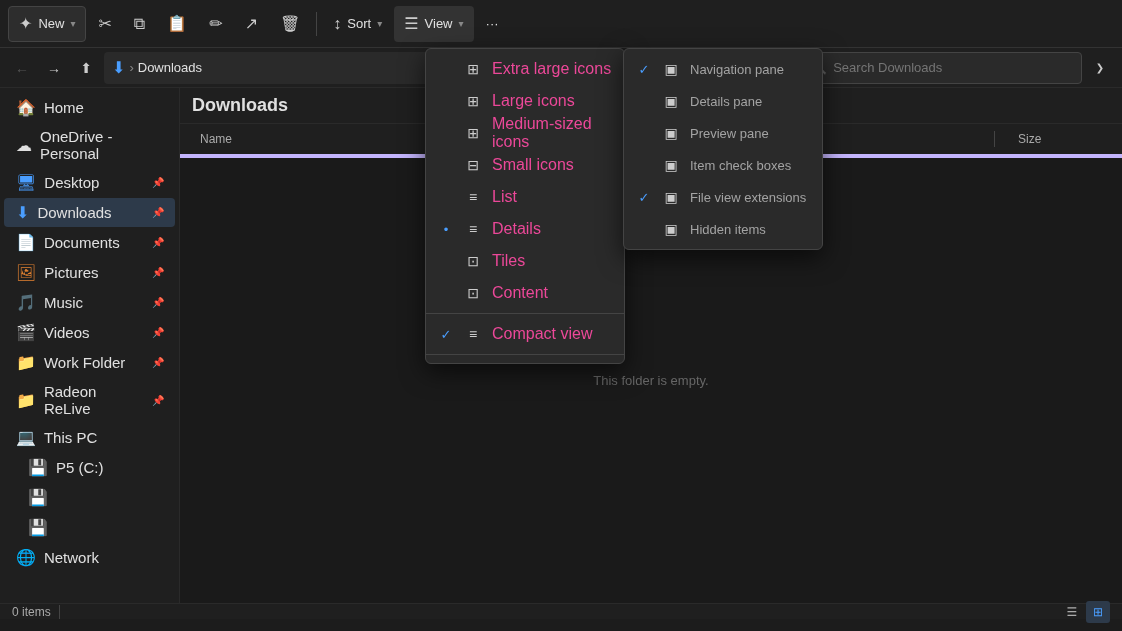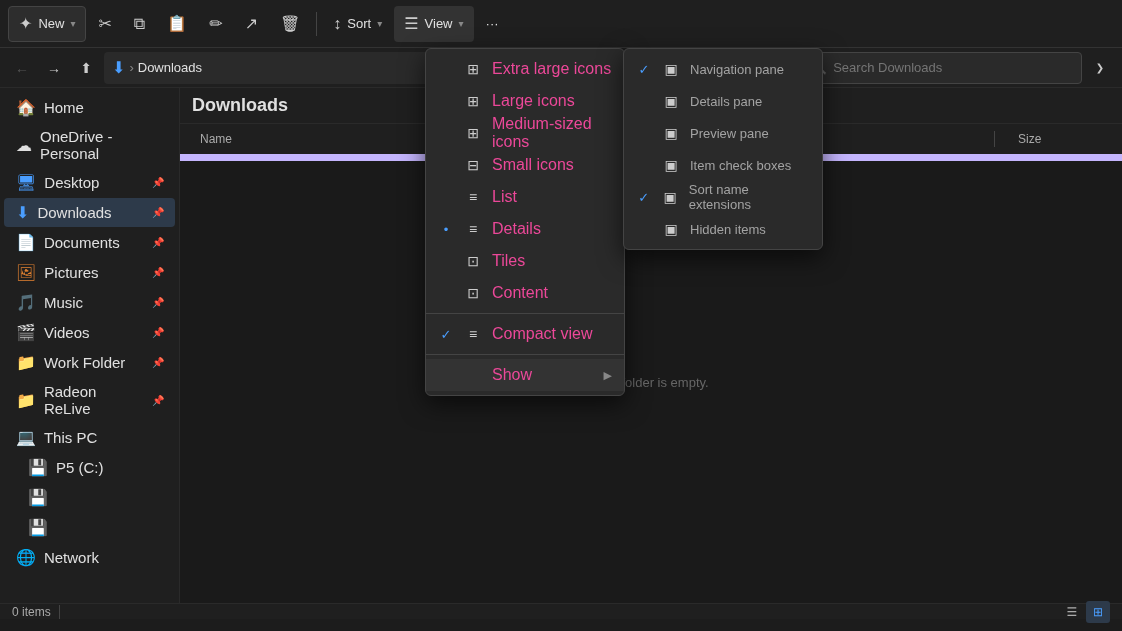--- a/index.html
+++ b/index.html
@@ -154,21 +154,21 @@
     #content {
       flex: 1;
       background: #1a1a1a;
       display: flex;
       flex-direction: column;
     }
     #content-header {
       display: flex;
       align-items: center;
       padding: 4px 12px;
-      border-bottom: 7px solid #c4b5fd;
+      border-bottom: 4px solid #c4b5fd;
       background: #1f1f1f;
       gap: 15px;
     }
     .col-header {
       font-size: 12px;
       color: #aaa;
       padding: 4px 8px;
       cursor: pointer;
     }
     .col-name { flex: 1; }
@@ -535,26 +535,20 @@
   </div>
   <div class="menu-divider"></div>
 
   <div class="menu-item">
     <span class="menu-check" style="color:#4a9eff">✓</span>
     <span class="menu-icon-char">≡</span>
     <span class="menu-label">Compact view</span>
   </div>
   <div class="menu-divider"></div>
 
-  <div class="menu-item show-row-highlight">
-    <span class="menu-check"></span>
-    <span class="menu-icon-char"></span>
-    <span class="menu-label">Show</span>
-    <span class="menu-arrow">▶</span>
-  </div>
 </div>
 
 <div id="show-submenu">
 
   <div class="submenu-item">
     <span class="submenu-check" style="color:#4a9eff">✓</span>
     <span class="submenu-icon-char">▣</span>
     <span class="submenu-label">Navigation pane</span>
   </div>
 
@@ -572,21 +566,21 @@
 
   <div class="submenu-item">
     <span class="submenu-check"></span>
     <span class="submenu-icon-char">▣</span>
     <span class="submenu-label">Item check boxes</span>
   </div>
 
   <div class="submenu-item">
     <span class="submenu-check" style="color:#4a9eff">✓</span>
     <span class="submenu-icon-char">▣</span>
-    <span class="submenu-label">Sort name extensions</span>
+    <span class="submenu-label">File view extensions</span>
   </div>
 
   <div class="submenu-item">
     <span class="submenu-check"></span>
     <span class="submenu-icon-char">▣</span>
     <span class="submenu-label">Hidden items</span>
   </div>
 </div>
 
 </body></html>

